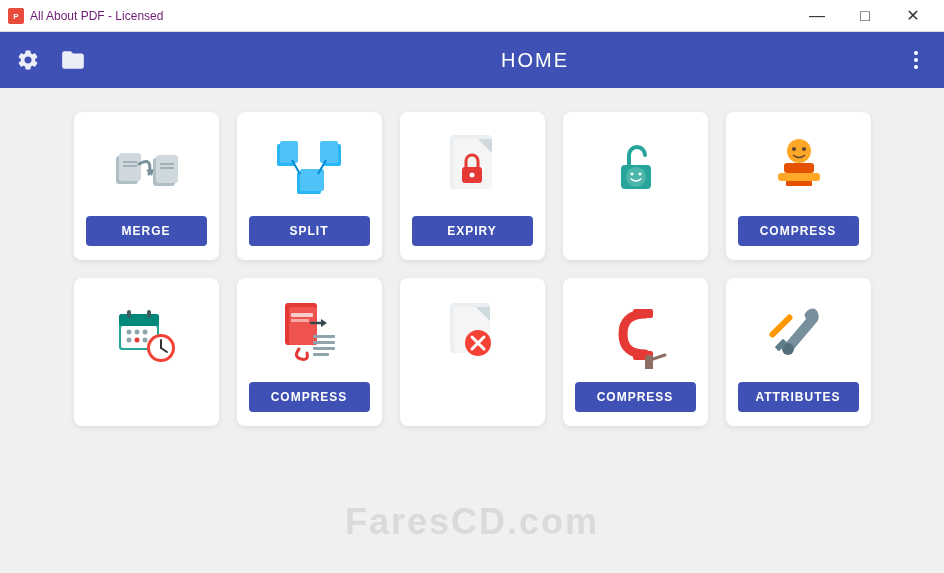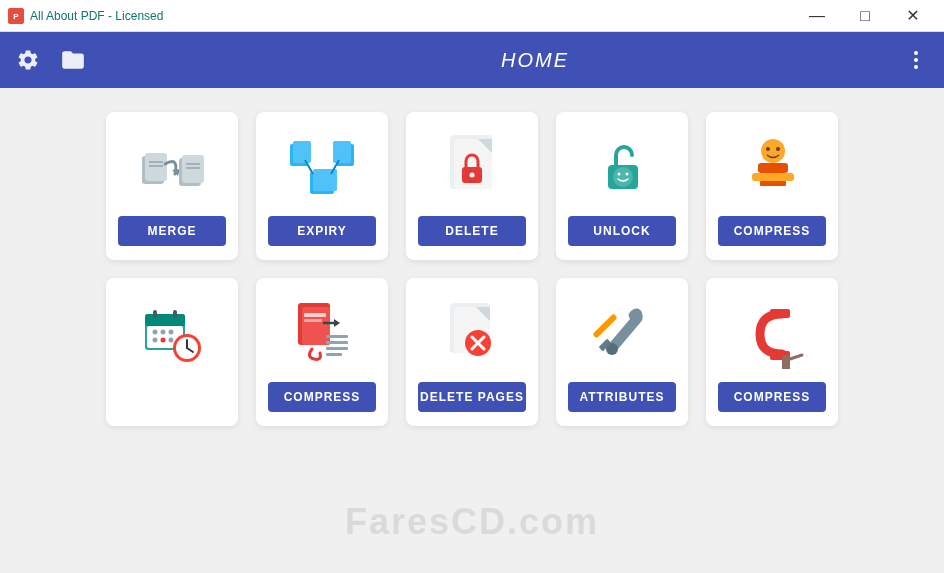--- a/index.html
+++ b/index.html
@@ -31,21 +31,21 @@
       border-radius: 2px;
       display: flex;
       align-items: center;
       justify-content: center;
       font-size: 9px;
       color: white;
       font-weight: bold;
     }
     .title-bar-text {
       font-size: 12px;
-      color: #0f766e;
+      color: #701a75;
       flex: 1;
     }
     .title-bar-controls {
       display: flex;
       gap: 2px;
     }
     .title-bar-btn {
       width: 46px;
       height: 32px;
       border: none;
@@ -59,21 +59,20 @@
     }
 
     
     .toolbar {
       background: #3f51b5;
       height: 56px;
       display: flex;
       align-items: center;
       padding: 0 16px;
       flex-shrink: 0;
-      font-style: italic;
     }
     .toolbar-left {
       display: flex;
       align-items: center;
       gap: 20px;
     }
     .toolbar-icon {
       color: white;
       font-size: 22px;
       cursor: pointer;
@@ -110,21 +109,21 @@
     .tools-row {
       display: flex;
       gap: 18px;
       justify-content: center;
     }
 
     
     .tool-card {
       background: white;
       border-radius: 8px;
-      width: 132px;
+      width: 145px;
       padding: 20px 12px 14px;
       display: flex;
       flex-direction: column;
       align-items: center;
       box-shadow: 0 2px 6px rgba(0,0,0,0.08);
       cursor: pointer;
       transition: box-shadow 0.2s;
     }
 
     .tool-icon-area {
@@ -245,55 +244,54 @@
           <rect x="49" y="8" width="18" height="22" rx="2" fill="#29b6f6"></rect>
           <rect x="46" y="5" width="18" height="22" rx="2" fill="#4fc3f7"></rect>
 
           <rect x="23" y="36" width="24" height="22" rx="2" fill="#29b6f6"></rect>
           <rect x="26" y="33" width="24" height="22" rx="2" fill="#4fc3f7"></rect>
 
           <line x1="18" y1="24" x2="26" y2="38" stroke="#0288d1" stroke-width="2"></line>
           <line x1="52" y1="24" x2="44" y2="38" stroke="#0288d1" stroke-width="2"></line>
         </svg>
       </div>
-      <button class="tool-btn">EXPIRY</button>
+      <button class="tool-btn">SPLIT</button>
     </div>
 
     <div class="tool-card">
       <div class="tool-icon-area">
         <svg width="65" height="70" viewBox="0 0 65 70">
 
           <rect x="10" y="2" width="42" height="54" rx="4" fill="#eceff1"></rect>
           <rect x="14" y="6" width="38" height="50" rx="3" fill="#f5f5f5"></rect>
 
           <polygon points="38,6 52,6 52,20" fill="#cfd8dc"></polygon>
 
           <rect x="22" y="34" width="20" height="16" rx="3" fill="#e53935"></rect>
           <path d="M26 34 v-6 a6 6 0 0 1 12 0 v6" stroke="#e53935" stroke-width="3" fill="none" stroke-linecap="round"></path>
           <circle cx="32" cy="42" r="2.5" fill="white"></circle>
         </svg>
       </div>
-      <button class="tool-btn">DELETE</button>
+      <button class="tool-btn">EXPIRY</button>
     </div>
 
     <div class="tool-card">
       <div class="tool-icon-area">
         <svg width="65" height="70" viewBox="0 0 65 70">
 
           <rect x="18" y="32" width="30" height="24" rx="4" fill="#26a69a"></rect>
 
           <path d="M26 32 v-10 a8 8 0 0 1 16 0" stroke="#26a69a" stroke-width="4" fill="none" stroke-linecap="round"></path>
 
           <circle cx="33" cy="44" r="10" fill="#4db6ac"></circle>
           <circle cx="29" cy="41" r="1.5" fill="white"></circle>
           <circle cx="37" cy="41" r="1.5" fill="white"></circle>
           <path d="M28 46 Q33 50 38 46" stroke="white" stroke-width="1.5" fill="none" stroke-linecap="round"></path>
         </svg>
       </div>
-      <button class="tool-btn">UNLOCK</button>
     </div>
 
     <div class="tool-card">
       <div class="tool-icon-area">
         <svg width="65" height="70" viewBox="0 0 65 70">
 
           <circle cx="33" cy="18" r="12" fill="#ffa726"></circle>
 
           <circle cx="28" cy="16" r="2" fill="#5d4037"></circle>
           <circle cx="38" cy="16" r="2" fill="#5d4037"></circle>
@@ -370,53 +368,52 @@
           <rect x="10" y="4" width="40" height="50" rx="4" fill="#eceff1"></rect>
           <rect x="14" y="8" width="36" height="46" rx="3" fill="#f5f5f5"></rect>
 
           <polygon points="36,8 50,8 50,22" fill="#cfd8dc"></polygon>
 
           <circle cx="38" cy="44" r="13" fill="#f44336"></circle>
           <line x1="32" y1="38" x2="44" y2="50" stroke="white" stroke-width="3" stroke-linecap="round"></line>
           <line x1="44" y1="38" x2="32" y2="50" stroke="white" stroke-width="3" stroke-linecap="round"></line>
         </svg>
       </div>
-      <button class="tool-btn">DELETE PAGES</button>
+    </div>
+
+    <div class="tool-card">
+      <div class="tool-icon-area">
+        <svg width="65" height="70" viewBox="0 0 65 70">
+
+          <path d="M42 15 Q20 15 20 35 Q20 55 42 55" stroke="#e53935" stroke-width="9" fill="none" stroke-linecap="round"></path>
+
+          <rect x="30" y="10" width="20" height="9" rx="2" fill="#e53935"></rect>
+
+          <rect x="30" y="52" width="20" height="9" rx="2" fill="#e53935"></rect>
+
+          <rect x="42" y="56" width="8" height="18" rx="3" fill="#8d6e63"></rect>
+          <rect x="38" y="70" width="16" height="5" rx="2" fill="#6d4c41"></rect>
+
+          <line x1="50" y1="60" x2="62" y2="56" stroke="#8d6e63" stroke-width="3" stroke-linecap="round"></line>
+        </svg>
+      </div>
+      <button class="tool-btn">COMPRESS</button>
     </div>
 
     <div class="tool-card">
       <div class="tool-icon-area">
         <svg width="65" height="70" viewBox="0 0 65 70">
 
           <path d="M44 10 Q50 8 52 14 Q54 20 50 24 L28 50 Q24 54 20 52 Q16 50 18 46 L40 20 Q36 14 44 10Z" fill="#78909c"></path>
           <circle cx="22" cy="50" r="6" fill="#546e7a"></circle>
 
           <rect x="12" y="12" width="6" height="30" rx="3" fill="#ff9800" transform="rotate(45 15 27)"></rect>
           <rect x="12" y="40" width="6" height="12" rx="1" fill="#607d8b" transform="rotate(45 15 46)"></rect>
         </svg>
       </div>
       <button class="tool-btn">ATTRIBUTES</button>
     </div>
 
-    <div class="tool-card">
-      <div class="tool-icon-area">
-        <svg width="65" height="70" viewBox="0 0 65 70">
-
-          <path d="M42 15 Q20 15 20 35 Q20 55 42 55" stroke="#e53935" stroke-width="9" fill="none" stroke-linecap="round"></path>
-
-          <rect x="30" y="10" width="20" height="9" rx="2" fill="#e53935"></rect>
-
-          <rect x="30" y="52" width="20" height="9" rx="2" fill="#e53935"></rect>
-
-          <rect x="42" y="56" width="8" height="18" rx="3" fill="#8d6e63"></rect>
-          <rect x="38" y="70" width="16" height="5" rx="2" fill="#6d4c41"></rect>
-
-          <line x1="50" y1="60" x2="62" y2="56" stroke="#8d6e63" stroke-width="3" stroke-linecap="round"></line>
-        </svg>
-      </div>
-      <button class="tool-btn">COMPRESS</button>
-    </div>
-
   </div>
 
   <div class="watermark">FaresCD.com</div>
 
 </div>
 
 </body></html>

